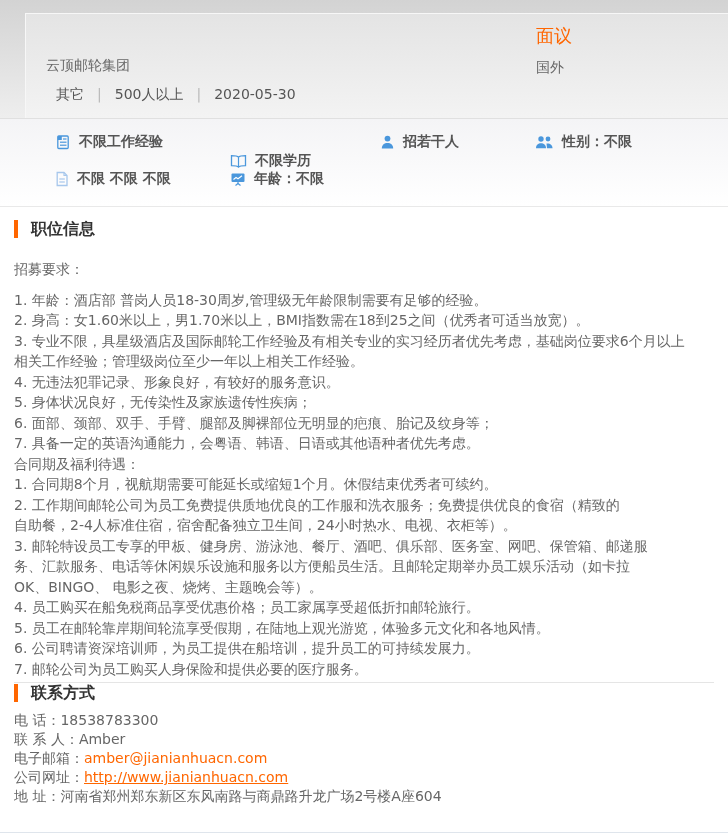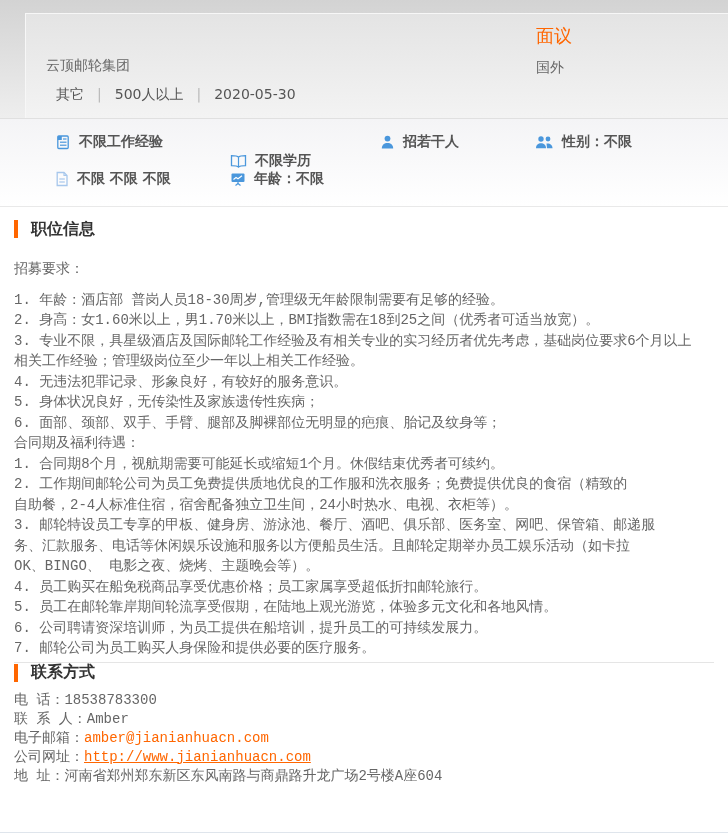--- a/index.html
+++ b/index.html
@@ -38,21 +38,21 @@
     font-size:14px; color:#555; white-space:nowrap;
   }
   .info-item svg { display:block; }
   .pos-1 { left:55px;  top:14px; }
   .pos-2 { left:230px; top:14px;margin-top:19px; }
   .pos-3 { left:380px; top:14px; }
   .pos-4 { left:535px; top:14px;gap:8px; }
   .pos-5 { left:55px;  top:51px; }
   .pos-6 { left:230px; top:51px; }
   
-  .main { padding:12px 14px 0 14px; box-sizing:border-box; border-bottom:1px solid #dfe5ec; height:626px;font-family:Liberation Mono, monospace; }
+  .main { padding:12px 14px 0 14px; box-sizing:border-box; border-bottom:1px solid #dfe5ec; height:626px; }
   .section-heading { display:flex; align-items:center; gap:13px; font-size:16px; font-weight:bold; color:#333; height:20px; }
   .accent-bar { width:4px; height:18px; background:#ff6600; flex:none; }
   .intro { margin-top:20px; font-size:14px; line-height:20.5px; color:#666; }
   .job-lines { margin-top:10px; font-size:14px; line-height:20.5px; color:#666; }
   .divider { border-top:1px solid #e5e5e5; margin-top:3px; }
   .contact-heading { }
   .contact-rows { margin-top:8px; font-size:14px; line-height:19px; color:#666; }
   .contact-rows .row { white-space:nowrap; }
   .val-orange { color:#ff6600; text-decoration:none; }
   .val-link   { color:#ff6600; text-decoration:underline; cursor:pointer; }
@@ -154,20 +154,21 @@
   <div class="intro">招募要求：</div>
 
   <div class="job-lines">
       <div>1. 年龄：酒店部 普岗人员18-30周岁,管理级无年龄限制需要有足够的经验。</div>
       <div>2. 身高：女1.60米以上，男1.70米以上，BMI指数需在18到25之间（优秀者可适当放宽）。</div>
       <div>3. 专业不限，具星级酒店及国际邮轮工作经验及有相关专业的实习经历者优先考虑，基础岗位要求6个月以上</div>
       <div>相关工作经验；管理级岗位至少一年以上相关工作经验。</div>
       <div>4. 无违法犯罪记录、形象良好，有较好的服务意识。</div>
       <div>5. 身体状况良好，无传染性及家族遗传性疾病；</div>
       <div>6. 面部、颈部、双手、手臂、腿部及脚裸部位无明显的疤痕、胎记及纹身等；</div>
+      <div>7. 具备一定的英语沟通能力，会粤语、韩语、日语或其他语种者优先考虑。</div>
       <div>合同期及福利待遇：</div>
       <div>1. 合同期8个月，视航期需要可能延长或缩短1个月。休假结束优秀者可续约。</div>
       <div>2. 工作期间邮轮公司为员工免费提供质地优良的工作服和洗衣服务；免费提供优良的食宿（精致的</div>
       <div>自助餐，2-4人标准住宿，宿舍配备独立卫生间，24小时热水、电视、衣柜等）。</div>
       <div>3. 邮轮特设员工专享的甲板、健身房、游泳池、餐厅、酒吧、俱乐部、医务室、网吧、保管箱、邮递服</div>
       <div>务、汇款服务、电话等休闲娱乐设施和服务以方便船员生活。且邮轮定期举办员工娱乐活动（如卡拉</div>
       <div>OK、BINGO、 电影之夜、烧烤、主题晚会等）。</div>
       <div>4. 员工购买在船免税商品享受优惠价格；员工家属享受超低折扣邮轮旅行。</div>
       <div>5. 员工在邮轮靠岸期间轮流享受假期，在陆地上观光游览，体验多元文化和各地风情。</div>
       <div>6. 公司聘请资深培训师，为员工提供在船培训，提升员工的可持续发展力。</div>

